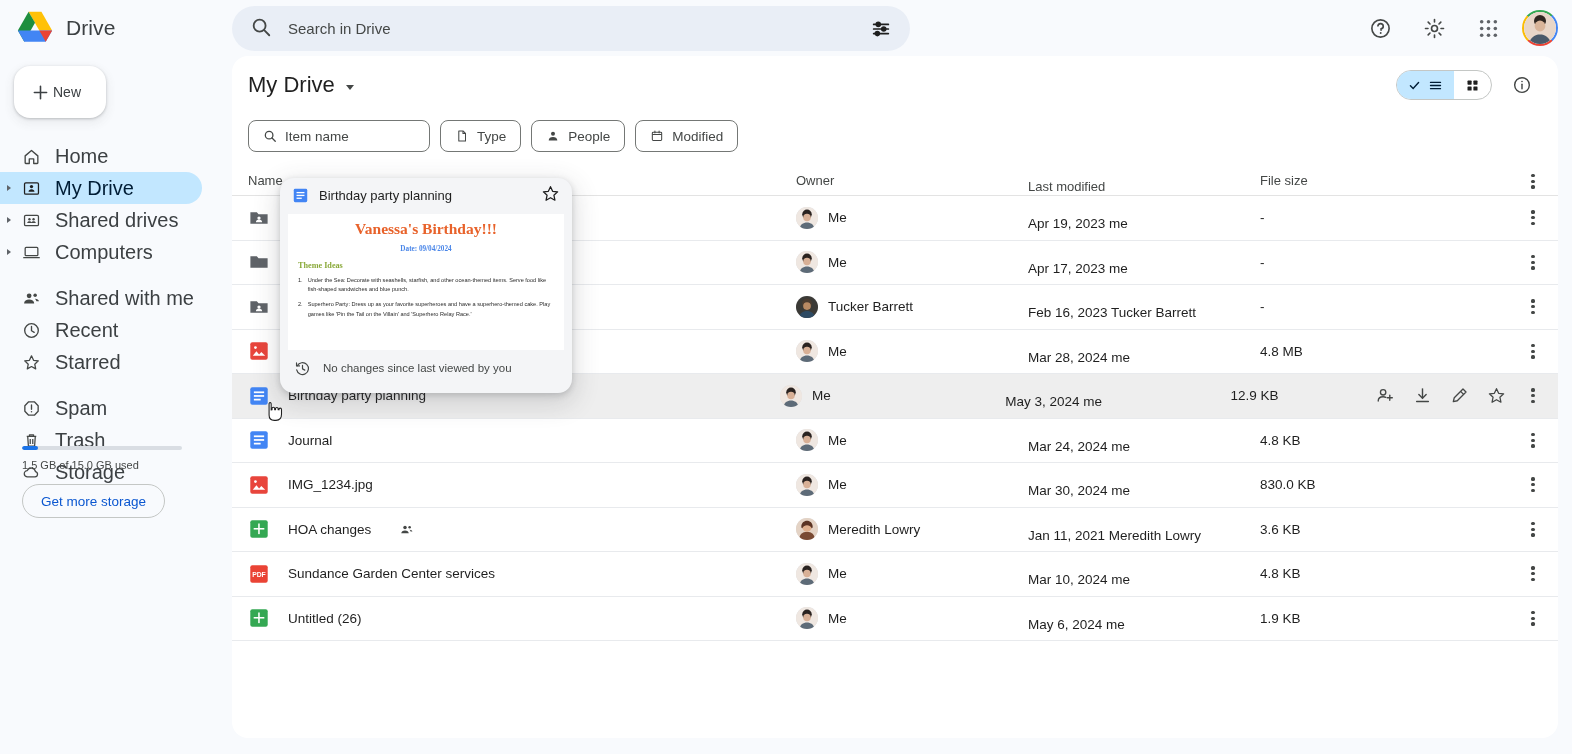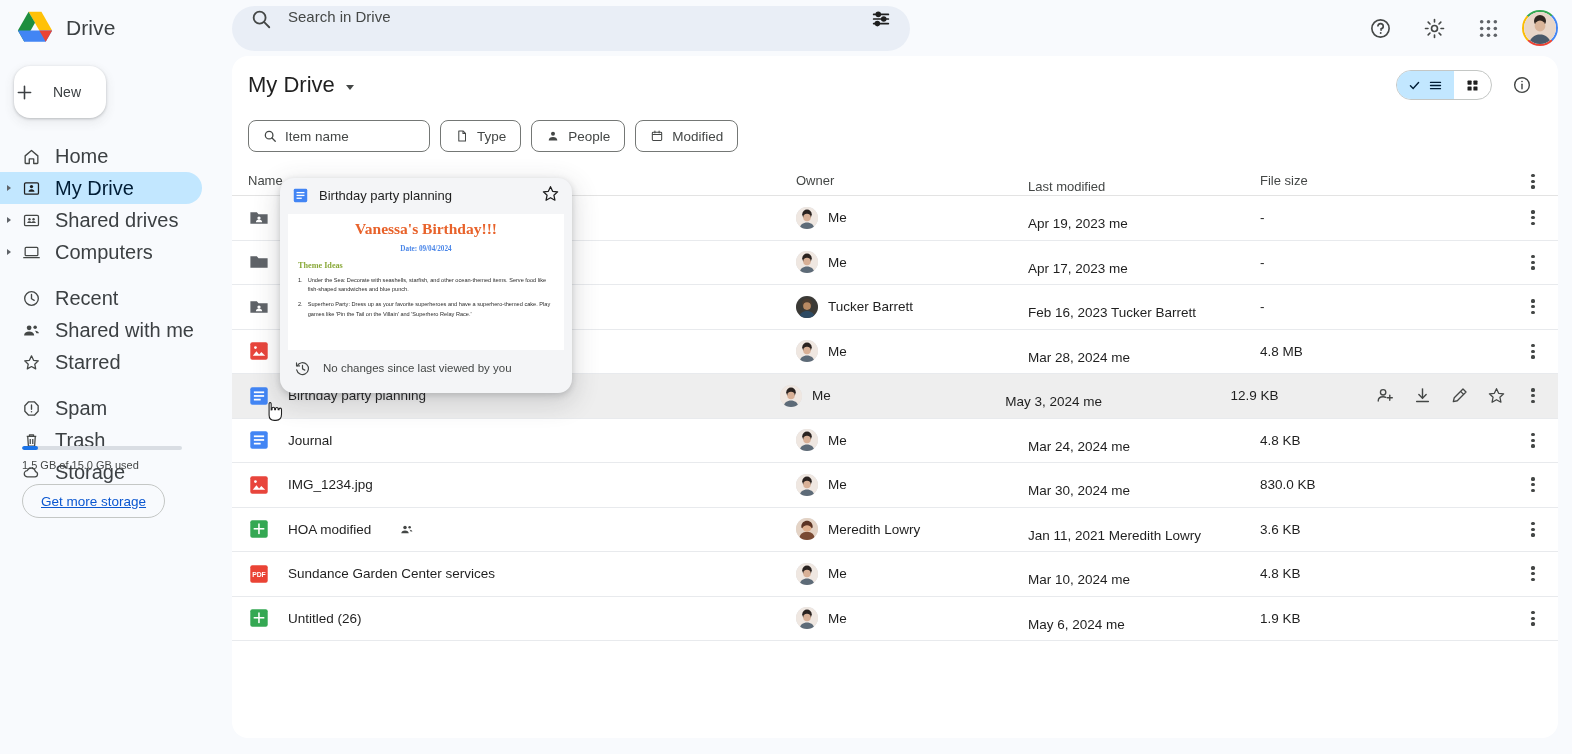--- a/index.html
+++ b/index.html
@@ -11,57 +11,57 @@
   }
   .app { position: relative; width: 1572px; height: 652px; background: #f8fafd; }
 
   
   .topbar { position: absolute; top: 0; left: 0; width: 1572px; height: 56px; display: flex; align-items: center; }
   .brand { display: flex; align-items: center; gap: 10px; width: 216px; padding-left: 14px; }
   .brand-logo { width: 42px; height: 36px; }
   .brand-name { font-size: 21px; color: #3c4043; letter-spacing: .1px; }
 
   .searchwrap { position: absolute; left: 232px; top: 6px; width: 678px; height: 45px;
-    background: #e9eef6; border-radius: 24px; display: flex; align-items: flex-start; padding: 2px 18px; }
+    background: #e9eef6; border-radius: 24px; display: flex; align-items: center; padding: 2px 18px; }
   .search-input { flex: 1; border: 0; outline: 0; background: transparent; font-size: 15px;
     color: #3c4043; font-family: "Liberation Sans", sans-serif; padding-left: 16px; }
   .search-input::placeholder { color: #444746; }
   .tune-btn { background: transparent; border: 0; cursor: pointer; display: flex; align-items: center; }
 
   .top-actions { position: absolute; right: 14px; top: 0; height: 56px; display: flex; align-items: center; gap: 14px; }
   .icon-btn { width: 40px; height: 40px; border-radius: 50%; border: 0; background: transparent;
     display: flex; align-items: center; justify-content: center; cursor: pointer; }
   .avatar-ring { width: 36px; height: 36px; border-radius: 50%; padding: 2px; cursor: pointer;
     background: conic-gradient(from 135deg, #ea4335 0deg 90deg, #fbbc04 90deg 180deg, #34a853 180deg 270deg, #4285f4 270deg 360deg); }
   .avatar-face { width: 100%; height: 100%; border-radius: 50%; background: #fff; overflow: hidden; position: relative; }
 
   
   .sidebar { position: absolute; left: 0; top: 56px; width: 216px; height: 698px; }
   .new-btn { margin: 10px 0 0 14px; width: 92px; height: 52px; border-radius: 16px; background: #fff;
     border: 0; box-shadow: 0 1px 3px rgba(60,64,67,.3), 0 4px 8px 3px rgba(60,64,67,.06);
-    display: flex; align-items: center; gap: 18px; padding-left: 0; cursor: pointer; }
+    display: flex; align-items: center; gap: 2px; padding-left: 16px; cursor: pointer; }
   .new-label { font-size: 14px; color: #3c4043; font-weight: 500; }
 
   .nav { margin-top: 22px; }
   .nav-group { margin-bottom: 14px; }
   .nav-item { position: relative; display: flex; align-items: center; height: 32px; padding-left: 22px;
     gap: 14px; border-radius: 0 16px 16px 0; margin-right: 14px; cursor: pointer; }
   .nav-item.active { background: #c2e7ff; }
   .nav-item .caret { position: absolute; left: 7px; width: 0; height: 0;
     border-left: 4px solid #5f6368; border-top: 3.5px solid transparent; border-bottom: 3.5px solid transparent; }
   .nav-label { font-size: 20px; color: #3c4043; white-space: nowrap; }
   .nav-item.active .nav-label { color: #001d35; font-weight: 500; }
 
   .storage { position: absolute; left: 22px; bottom: 236px; width: 172px; }
   .bar { width: 160px; height: 4px; background: #d9dde3; border-radius: 2px; overflow: hidden; }
   .bar-fill { height: 100%; background: #1a73e8; border-radius: 2px; }
   .storage-text { font-size: 11px; color: #444746; margin-top: 9px; }
   .storage-btn { margin-top: 13px; height: 34px; padding: 0 18px; border-radius: 18px;
     border: 1px solid #c4c7c5; background: transparent; color: #0b57d0; font-size: 13.5px; cursor: pointer;
-    font-family: "Liberation Sans", sans-serif; text-decoration: underline; }
+    font-family: "Liberation Sans", sans-serif; }
 
   
   .panel { position: absolute; left: 232px; top: 56px; width: 1326px; height: 682px;
     background: #fff; border-radius: 16px; overflow: hidden; }
 
   .panel-head { display: flex; align-items: center; height: 58px; padding: 0 16px 0 16px; }
   .page-title { font-size: 22px; color: #1f1f1f; }
   .title-caret { width: 0; height: 0; margin-left: 11px; margin-top: 4px;
     border-top: 5px solid #444746; border-left: 4.5px solid transparent; border-right: 4.5px solid transparent; cursor: pointer; }
   .head-right { margin-left: auto; display: flex; align-items: center; gap: 10px; }
@@ -244,34 +244,34 @@
           <svg width="19" height="19" viewBox="0 0 24 24" fill="none" stroke="#444746" stroke-width="1.6">
             <rect x="4" y="5.6" width="16" height="10.4" rx="1.2"></rect>
             <line x1="2.2" y1="18.6" x2="21.8" y2="18.6" stroke-linecap="round"></line>
           </svg>
           <span class="nav-label">Computers</span>
         </div>
       </div>
 
       <div class="nav-group">
         <div class="nav-item">
-          <svg width="19" height="19" viewBox="0 0 24 24" fill="none" stroke="#444746" stroke-width="1.7">
-            <circle cx="12" cy="12" r="8.6"></circle>
-              <path d="M12 7v5.3l3.4 2" stroke-linecap="round"></path>
-          </svg>
-          <span class="nav-label">Recent</span>
-        </div>
-        <div class="nav-item">
           <svg width="19" height="19" viewBox="0 0 24 24" fill="#444746">
             <circle cx="9" cy="8.6" r="3"></circle>
             <path d="M2.6 18.4c0-3.3 2.9-5 6.4-5s6.4 1.7 6.4 5z"></path>
             <circle cx="16.6" cy="8" r="2.2"></circle>
             <path d="M16.6 12.2c2.4 0 4.6 1.2 4.8 3.4h-3.2c-.2-1.4-.9-2.5-1.9-3.3z"></path>
           </svg>
           <span class="nav-label">Shared with me</span>
+        </div>
+        <div class="nav-item">
+          <svg width="19" height="19" viewBox="0 0 24 24" fill="none" stroke="#444746" stroke-width="1.7">
+            <circle cx="12" cy="12" r="8.6"></circle>
+              <path d="M12 7v5.3l3.4 2" stroke-linecap="round"></path>
+          </svg>
+          <span class="nav-label">Recent</span>
         </div>
         <div class="nav-item">
           <svg width="19" height="19" viewBox="0 0 24 24" fill="none" stroke="#444746" stroke-width="1.6">
             <path d="M12 3.6l2.6 5.6 6 .7-4.5 4.2 1.2 6-5.3-3-5.3 3 1.2-6L3.4 9.9l6-.7z" stroke-linejoin="round"></path>
           </svg>
           <span class="nav-label">Starred</span>
         </div>
       </div>
 
       <div class="nav-group">
@@ -615,21 +615,21 @@
             </span>
           </div>
         </div>
         <div class="row">
     <div class="name-cell">
       <span class="ficon"><svg width="22" height="22" viewBox="0 0 24 24">
         <rect x="2.5" y="2.5" width="19" height="19" rx="2.2" fill="#34a853"></rect>
         <rect x="6.2" y="10.9" width="11.6" height="1.7" fill="#fff"></rect>
         <rect x="11.1" y="6" width="1.7" height="11.6" fill="#fff"></rect>
               </svg></span>
-      <span class="cell">HOA modified</span>
+      <span class="cell">HOA changes</span>
             <span style="display:inline-flex;margin-left:10px">
          <svg width="15" height="15" viewBox="0 0 24 24" fill="#444746">
            <circle cx="9.6" cy="8.8" r="2.8"></circle>
                 <path d="M3.6 18c0-3 2.6-4.6 6-4.6s6 1.6 6 4.6z"></path>
            <circle cx="17" cy="8.4" r="2"></circle>
                 <path d="M17 12.2c2.2 0 4.2 1.1 4.4 3.1h-2.9c-.2-1.3-.8-2.3-1.8-3z"></path>
          </svg>
             </span>
     </div>
     <div class="owner-cell">

